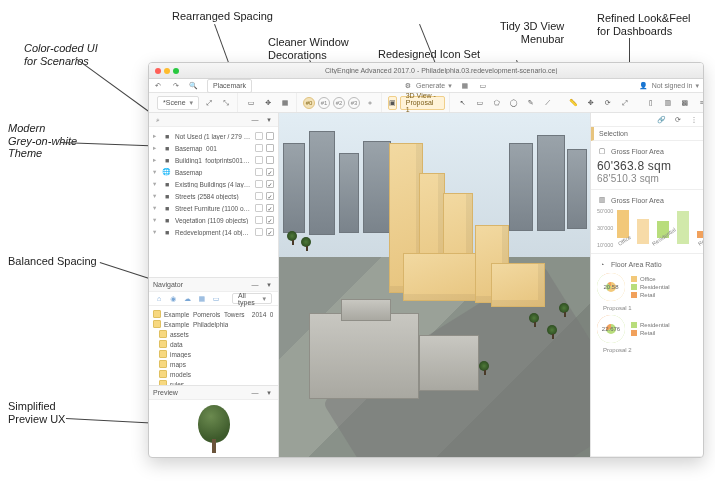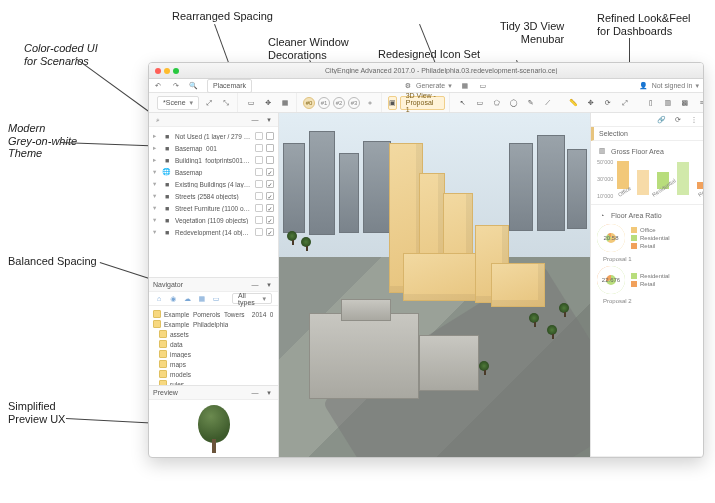--- a/index.html
+++ b/index.html
@@ -408,20 +408,28 @@
     <div class="right">
       <div class="dash-tools">
         <span class="ico">🔗</span>
         <span class="ico">⟳</span>
         <span class="ico">⋮</span>
       </div>
       <div class="dash-sel">
           <span>Selection</span>
         </div>
 
+      <div class="card">
+        <h4>
+            <span class="ico">▢</span>
+            <span>Gross Floor Area</span>
+          </h4>
+        <div class="big">60'363.8 sqm</div>
+        <div class="big mut">68'510.3 sqm</div>
+      </div>
 
       <div class="card">
         <h4>
             <span class="ico">▥</span>
             <span>Gross Floor Area</span>
           </h4>
         <div style="display:flex; gap:3px; align-items:flex-end;">
           <div style="display:flex; flex-direction:column; justify-content:space-between; height:40px; font-size:5.5px; color:#999;">
             <span>50'000</span>
             <span>30'000</span>

